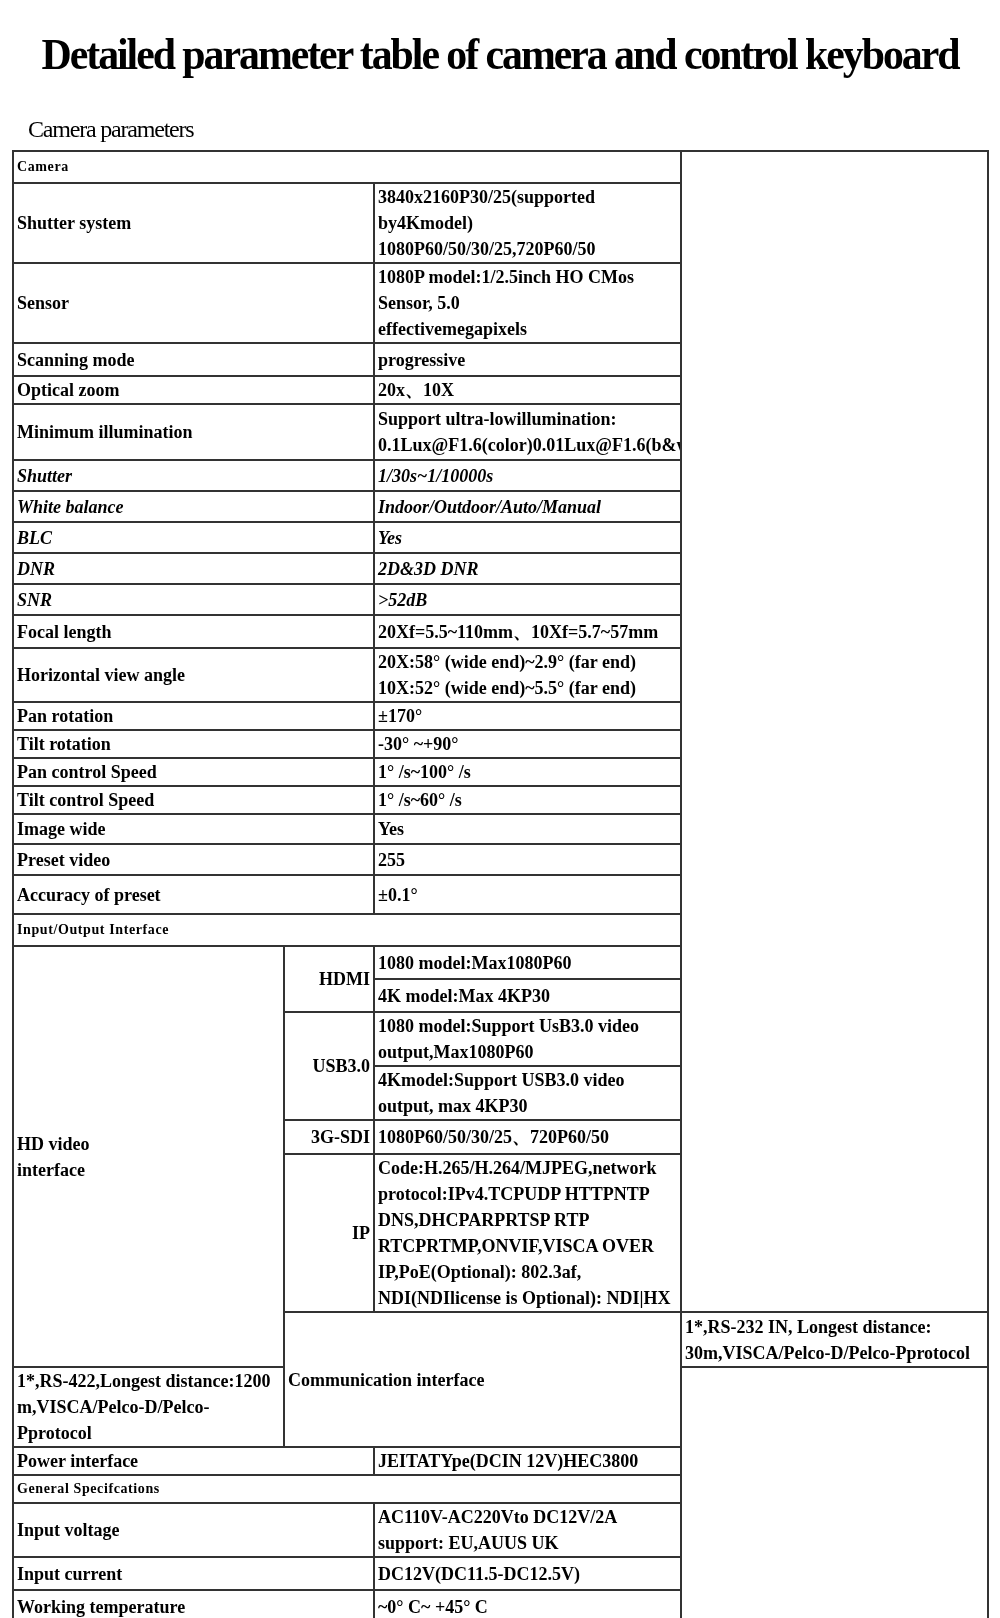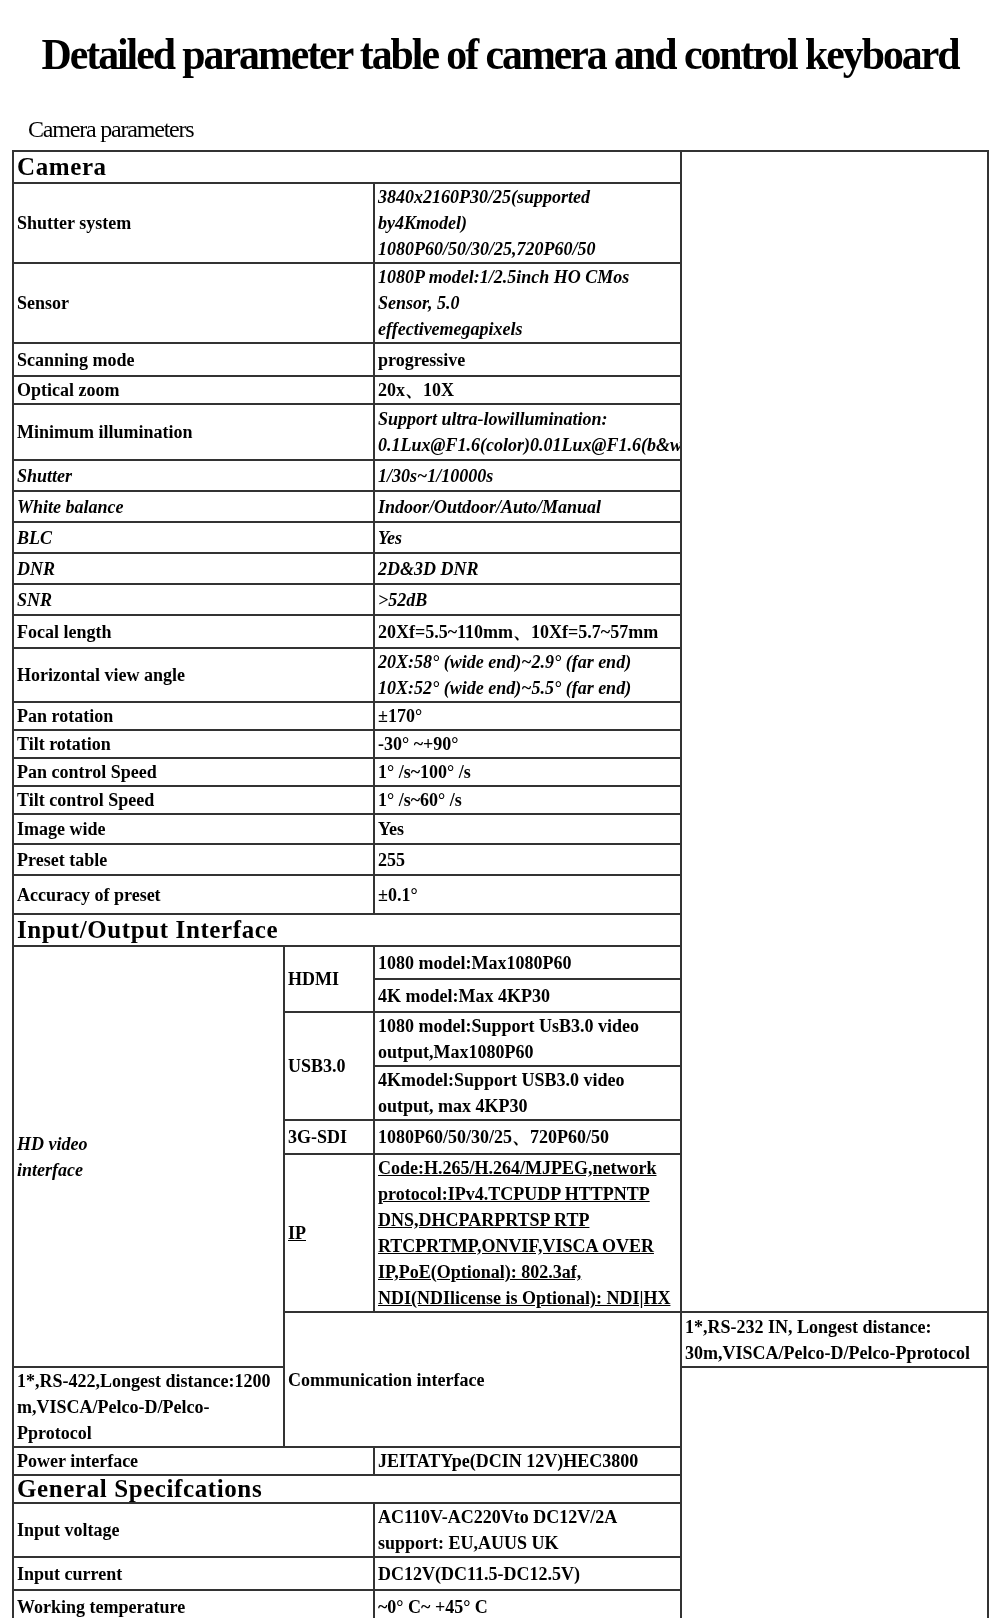--- a/index.html
+++ b/index.html
@@ -17,26 +17,26 @@
   table.spec {
     position: absolute; left: 12px; top: 150px; width: 977px;
     border-collapse: collapse; table-layout: fixed;
     font-family: "Liberation Serif", "DejaVu Serif", serif; font-weight: bold;
     font-size: 18px; line-height: 26px;
     border: 2px solid #333;
   }
   table.spec td { border: 2px solid #333; padding: 0 3px; vertical-align: middle; overflow: hidden; }
   col.c-label { width: 271px; }
   col.c-sub { width: 90px; }
-  td.section { font-size: 25px; letter-spacing: 0.6px; height: 30px; margin-top: 20px; }
-  td.sub { text-align: left; }
+  td.section { font-size: 14px; letter-spacing: 0.6px; height: 30px; margin-top: 20px; }
+  td.sub { text-align: right; }
   .r1 td { height: 29px; font-style: italic; }
   .r2 td { height: 52px; }
-  .ip td { height: 100px; text-decoration: underline; }
-  .val-line { display: block; font-style: italic; }
+  .ip td { height: 100px; }
+  .val-line { display: block; }
 </style>
 </head>
 <body>
 
 <div class="title">Detailed parameter table of camera and control keyboard</div>
 <div class="subtitle">Camera parameters</div>
 
 <table class="spec">
   <colgroup>
     <col class="c-label">
@@ -122,21 +122,21 @@
     </tr>
     <tr style="height:26px">
       <td colspan="2">Tilt control Speed</td>
       <td>1° /s~60° /s</td>
     </tr>
     <tr style="height:30px">
       <td colspan="2">Image wide</td>
       <td>Yes</td>
     </tr>
     <tr style="height:31px">
-      <td colspan="2">Preset table</td>
+      <td colspan="2">Preset video</td>
       <td>255</td>
     </tr>
     <tr style="height:39px">
       <td colspan="2">Accuracy of preset</td>
       <td> ±0.1°</td>
     </tr>
 
     <tr>
       <td colspan="3" class="section">Input/Output Interface</td>
     </tr>

